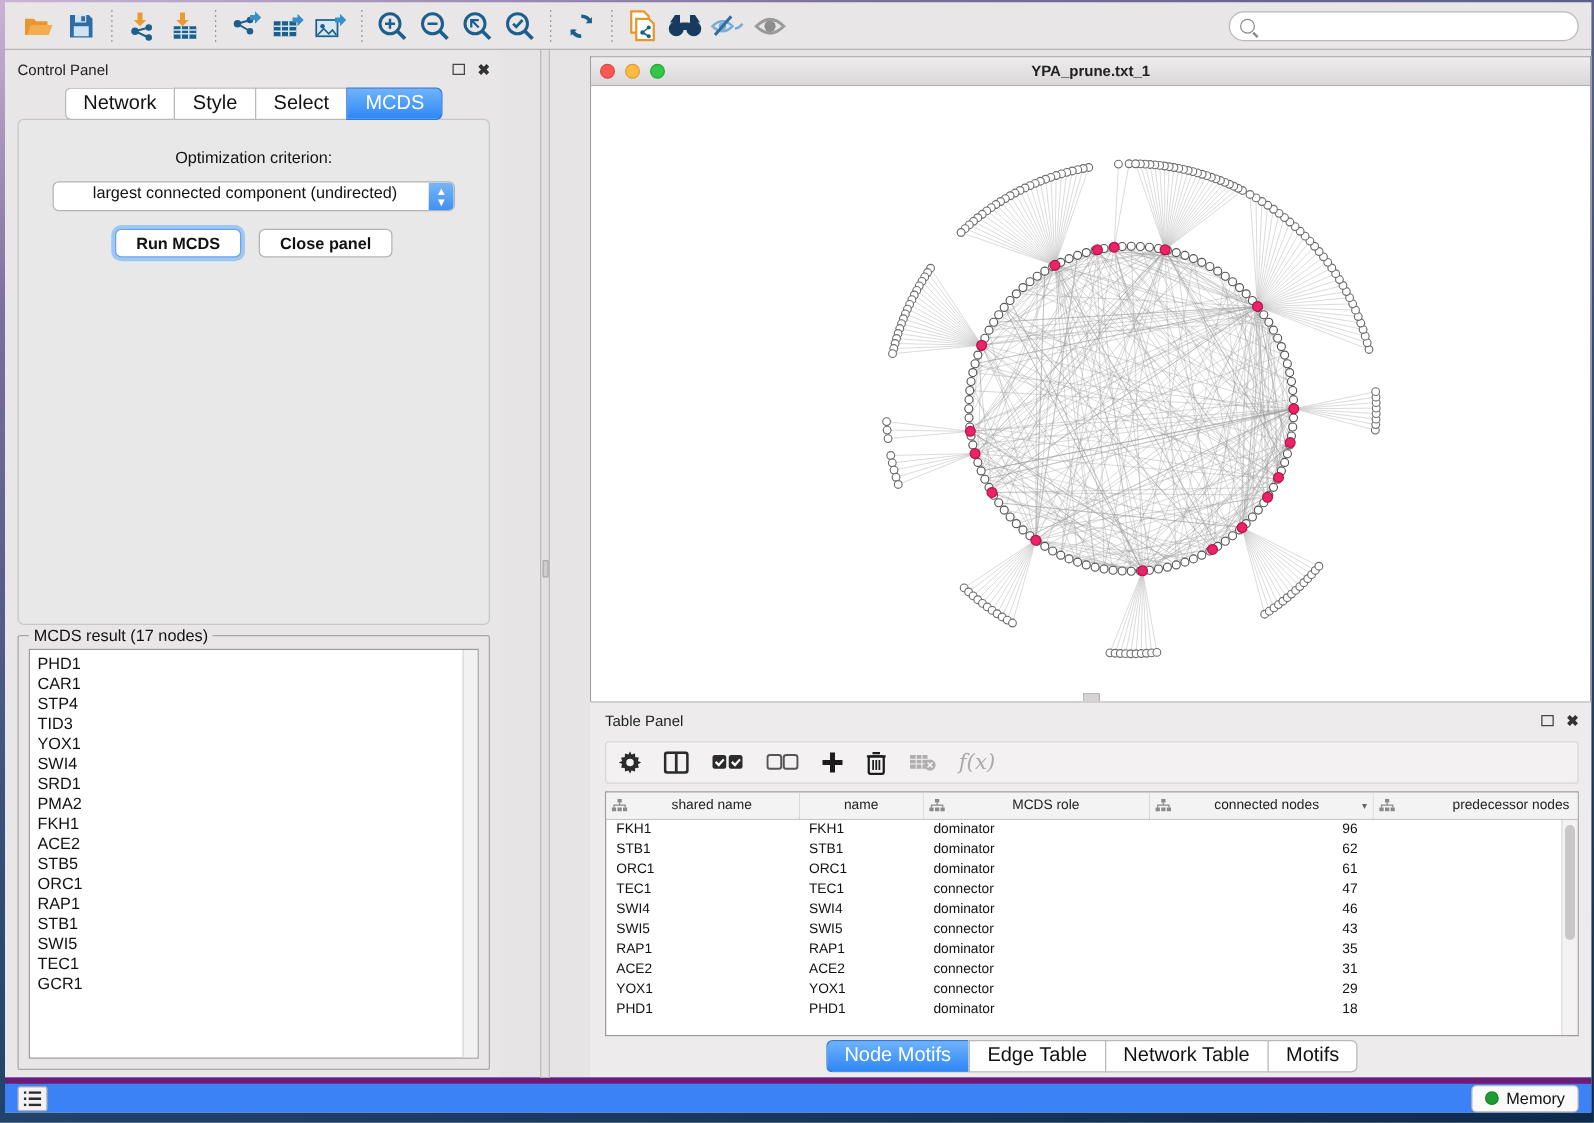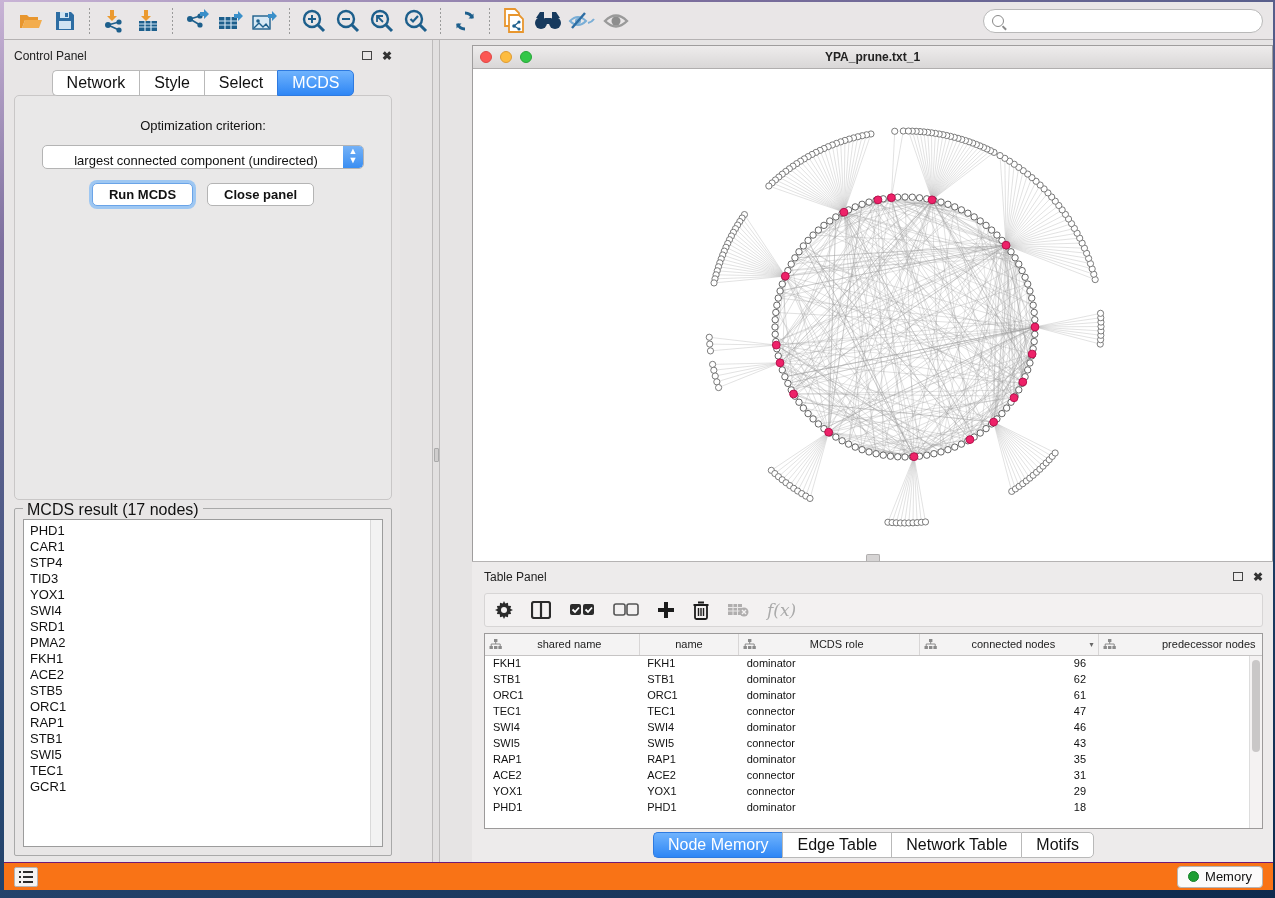--- a/index.html
+++ b/index.html
@@ -34,29 +34,29 @@
   .float-glyph { display:inline-block; width:10px; height:9px; border:1.4px solid #444; }
   .tabs-row { display:flex; justify-content:center; margin-top:2px; position:relative; z-index:2; }
   .seg-tab { font-size:16px; padding:3px 14px; background:#fff; border:1px solid #b9b9b9; border-right:none; color:#111; cursor:default;}
   .seg-tab:first-child { border-radius:5px 0 0 5px; }
   .seg-tab:last-child { border-radius:0 5px 5px 0; border-right:1px solid #b9b9b9; }
   .seg-tab.active { background:linear-gradient(#6fb3fd,#2e86f5); color:#fff; border-color:#2e7ae0; }
   .tab-content { margin-top:-1px; background:#e9e8e8; border:1px solid #c9c7c7; border-radius:5px;
     height:405px; padding-top:22px; text-align:center; }
   .opt-label { font-size:13px; color:#111; margin-bottom:12px; }
   .dropdown { margin:0 auto; width:322px; height:24px; background:#fff; border:1px solid #b4b4b4;
-    border-radius:5px; display:flex; align-items:flex-end; overflow:hidden; cursor:default;}
+    border-radius:5px; display:flex; align-items:flex-start; overflow:hidden; cursor:default;}
   .dropdown .dd-text { flex:1; font-size:13px; text-align:center; color:#111; padding-left:6px; white-space:nowrap;}
   .dd-stepper { width:20px; height:24px; background:linear-gradient(#7ab5f7,#3a8ef2); color:#fff;
     font-size:9px; line-height:1; display:flex; flex-direction:column; align-items:center; justify-content:center; border-radius:0 4px 4px 0;}
   .btn-row { margin-top:14px; display:flex; justify-content:center; gap:14px; }
   .mac-btn { font-size:13px; padding:3px 16px; background:#fff; border:1px solid #b4b4b4; border-radius:5px; color:#111; cursor:default;font-weight:bold;}
   .mac-btn.focused { box-shadow:0 0 0 3px #9ec7f2; border-color:#6aa4e8; }
   .result-group { margin-top:8px; flex:1; border:1px solid #a9a9a9; border-radius:2px; position:relative; padding:10px 8px 8px 8px; }
-  .result-title { position:absolute; top:-8px; left:8px; background:#e8e6e6; padding:0 4px; font-size:16px; color:#111; }
+  .result-title { position:absolute; top:-8px; left:8px; background:#e8e6e6; padding:0 4px; font-size:13px; color:#111; }
   .result-list { width:100%; height:100%; background:#fff; border:1px solid #9c9c9c; overflow:hidden;
     position:relative; text-align:left; padding:3px 0 0 6px; }
   .result-list .item { font-size:13px; line-height:16px; color:#111; }
   .list-scroll { position:absolute; right:0; top:0; bottom:0; width:12px; background:#f2f2f2; border-left:1px solid #d9d9d9; }
 
   
   .v-split { width:8px; flex:0 0 auto; background:#e2e0e0; border-left:1px solid #bdbbbb; border-right:1px solid #bdbbbb; position:relative; cursor:col-resize;}
   .v-grip { position:absolute; top:408px; left:1px; width:5px; height:14px; background:#cfcdcd; border:1px solid #aaa; border-radius:1px;}
 
   
@@ -87,21 +87,21 @@
   .th-label { flex:1; text-align:center; }
   .node-table td { height:16px; font-size:11px; color:#111; padding:0 8px; white-space:nowrap; overflow:hidden; }
   td.num { text-align:right; padding-right:12px; }
   .tree-ic { flex:0 0 auto; margin-right:2px; }
   .chev { font-size:8px; color:#666; margin-left:2px; }
   .tbl-scroll { position:absolute; top:22px; right:0; bottom:0; width:13px; background:#f4f2f2; border-left:1px solid #ddd; }
   .tbl-thumb { position:absolute; left:2px; right:2px; top:4px; height:92px; background:#c9c7c7; border-radius:5px; }
   .tp-tabs { height:26px; display:flex; justify-content:center; align-items:center; flex:0 0 auto; margin-top:3px;}
 
   
-  .status-bar { height:28px; flex:0 0 auto; background:#f97316; border-top:1px solid #701a75;
+  .status-bar { height:28px; flex:0 0 auto; background:#3b82f6; border-top:5px solid #701a75;
     display:flex; align-items:center; padding:0 10px; }
   .list-btn { width:24px; height:20px; border:1px solid #b6b4b4; background:#f4f2f2; border-radius:2px;
     display:flex; align-items:center; justify-content:center; cursor:default;}
   .memory-btn { margin-left:auto; height:22px; border:1px solid #b6b4b4; background:#fbfafa; border-radius:4px;
     display:flex; align-items:center; padding:0 10px; gap:6px; font-size:13px; color:#111; cursor:default;}
   .mem-dot { width:11px; height:11px; border-radius:50%; background:#1d9e33; border:1px solid #158028; }
 </style>
 </head>
 <body>
 
@@ -1285,21 +1285,21 @@
                   <td class="num">18</td>
                   <td class="num">0</td>
                 </tr>
             </tbody>
           </table>
           <div class="tbl-scroll">
               <div class="tbl-thumb"></div>
             </div>
         </div>
         <div class="tp-tabs">
-          <button class="seg-tab active">Node Memory</button>
+          <button class="seg-tab active">Node Motifs</button>
           <button class="seg-tab">Edge Table</button>
           <button class="seg-tab">Network Table</button>
           <button class="seg-tab">Motifs</button>
         </div>
       </div>
     </div>
   </div>
 
   <div class="status-bar">
     <button class="list-btn">

